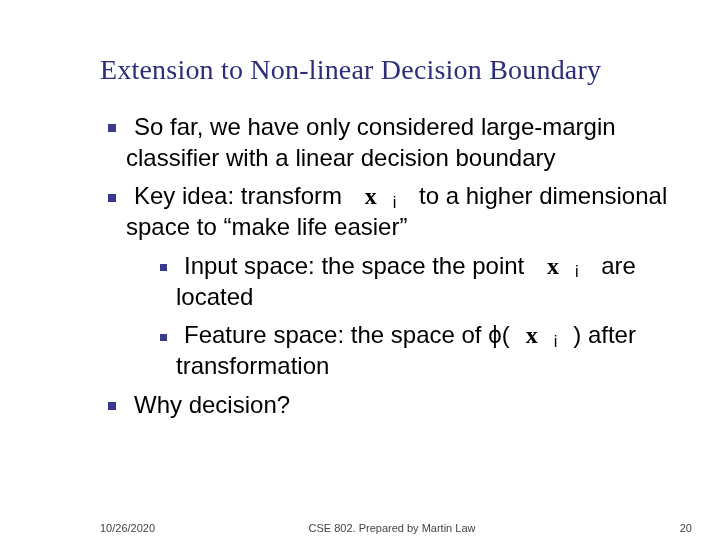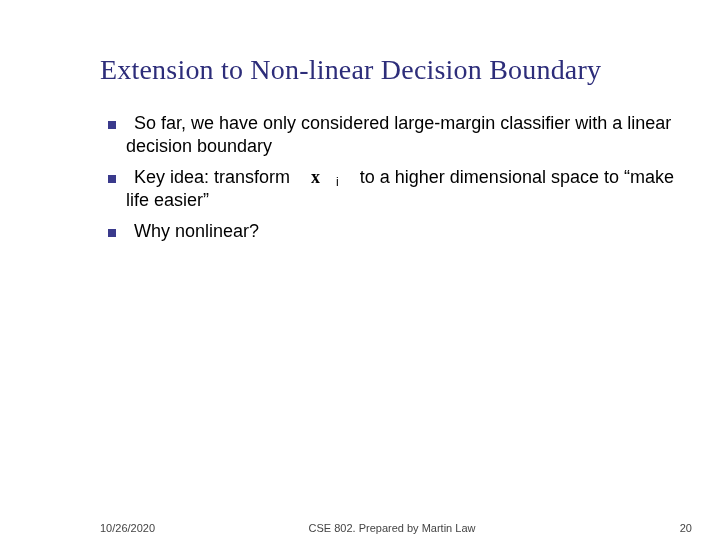--- a/index.html
+++ b/index.html
@@ -3,21 +3,21 @@
 <meta charset="utf-8">
 <style>
   * { margin: 8px; padding: 0; box-sizing: border-box; }
   html, body { width: 720px; height: 540px; background: #fff; font-family: Verdana, Geneva, sans-serif; color: #000; overflow: hidden; }
   .slide { position: relative; width: 720px; height: 540px; padding: 22px 36px 18px 60px; }
   .title-wrap { margin-bottom: 14px; }
   .title { font-family: "Times New Roman", Times, serif; font-size: 28px; font-weight: normal; color: #2d2d7a; letter-spacing: 0.2px; }
   .accent { height: 4px; margin-top: 4px; display: flex; }
   .accent .short { width: 32px; background: #a2c070; }
   .accent .long  { flex: 1; background: #3a3a8c; margin-left: 4px; }
-  .body { font-size: 18px; line-height: 1.28; }
+  .body { font-size: 24px; line-height: 1.28; }
   ul { list-style: none; }
   li { position: relative; padding-left: 18px; margin-top: 4px; }
   li::before { content: ""; position: absolute; left: 0; top: 0.52em; width: 8px; height: 8px; background: #3a3a8c; }
   ul.level1 > li { margin-top: 6px; }
   ul.level2 { margin-left: 26px; }
   ul.level2 > li { padding-left: 16px; }
   ul.level2 > li::before { width: 7px; height: 7px; top: 0.55em; }
   .xb { font-family: "Times New Roman", Times, serif; font-weight: bold; }
   sub { font-size: 0.68em; vertical-align: -0.22em; line-height: 0; }
   .footer { position: absolute; left: 0; right: 0; bottom: 14px; padding: 0 36px 0 60px; font-size: 11px; color: #444; display: flex; justify-content: space-between; align-items: center; }
@@ -41,25 +41,31 @@
     <ul class="level1">
 
       <li>
         <span>So far, we have only considered large-margin classifier with a linear decision boundary</span>
       </li>
 
 
       <li>
         <span>Key idea: transform </span><span class="xb">x</span><sub>i</sub><span> to a higher dimensional space to “make life easier”</span>
         <ul class="level2">
+          <li>
+            <span>Input space: the space the point </span><span class="xb">x</span><sub>i</sub><span> are located</span>
+          </li>
+          <li>
+            <span>Feature space: the space of ϕ(</span><span class="xb">x</span><sub>i</sub><span>) after transformation</span>
+          </li>
         </ul>
       </li>
 
       <li>
-        <span>Why nonlinear?</span>
+        <span>Why decision?</span>
         <ul class="level2">
         </ul>
       </li>
 
     </ul>
   </div>
 
   <div class="footer">
     <span class="left">10/26/2020</span>
     <span class="mid">CSE 802. Prepared by Martin Law</span>

